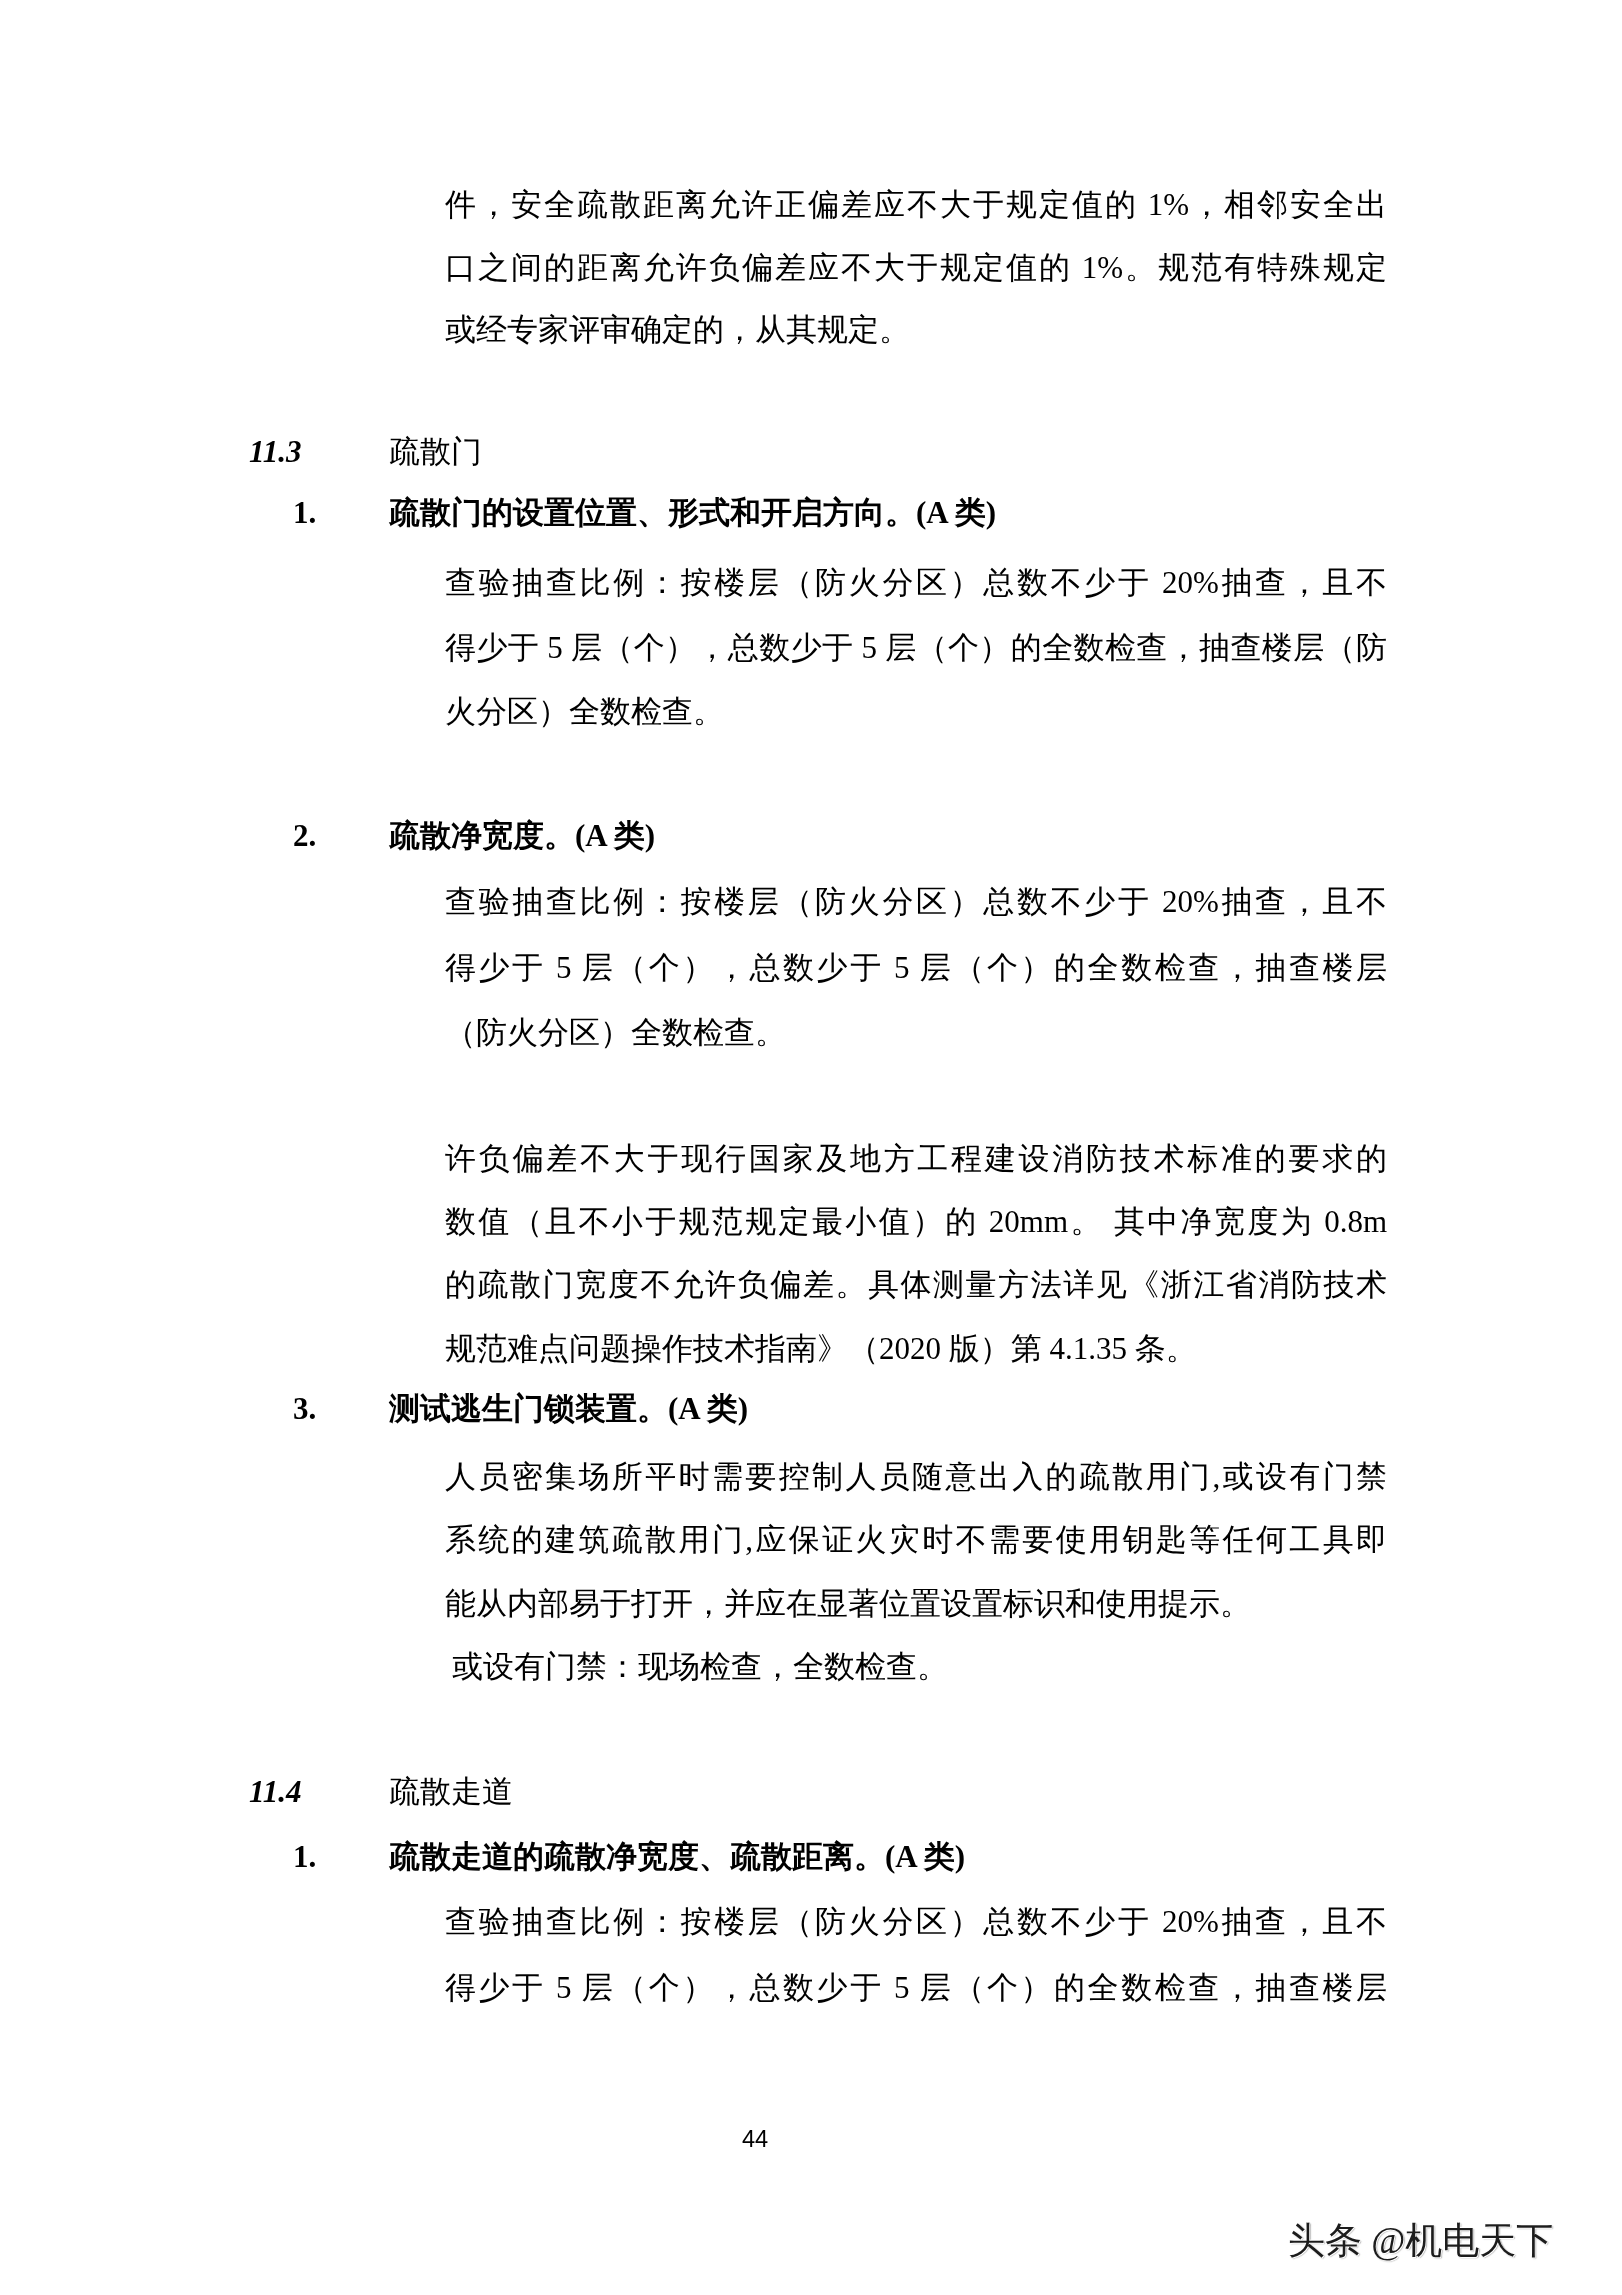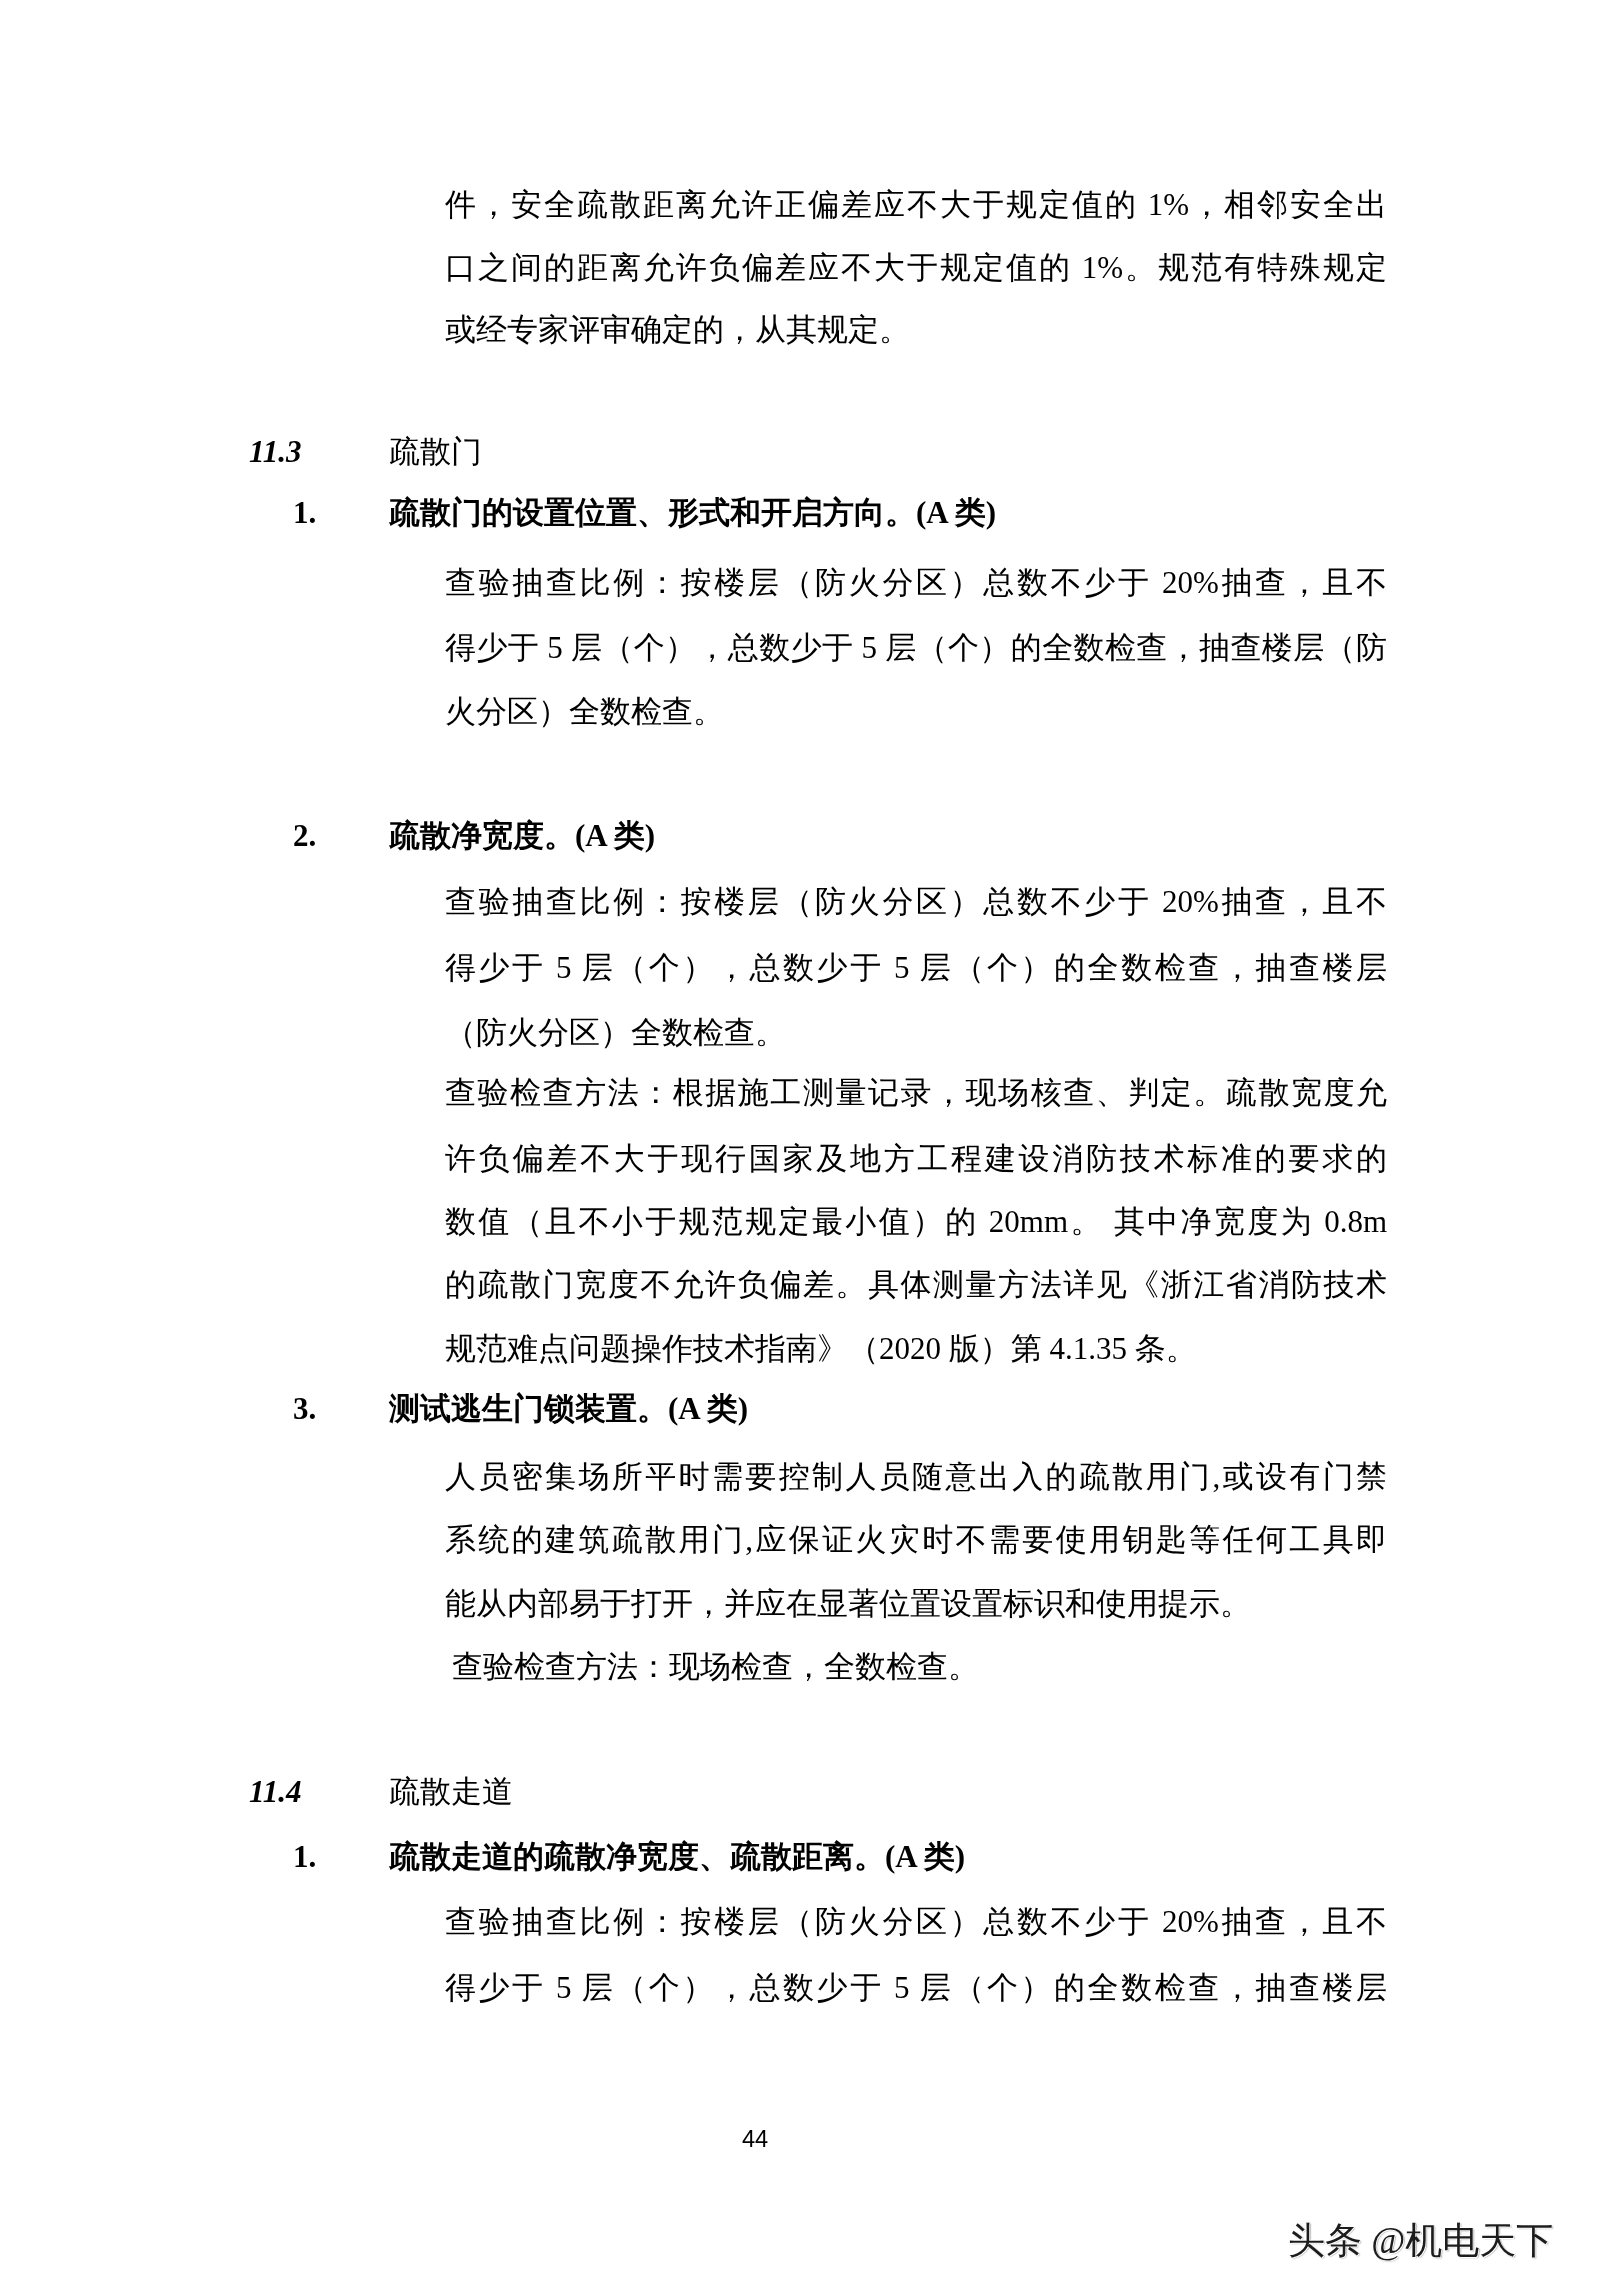--- a/index.html
+++ b/index.html
@@ -59,34 +59,33 @@
   <div class="line full" style="top:616px">得少于 5 层（个），总数少于 5 层（个）的全数检查，抽查楼层（防</div>
   <div class="line" style="top:680px">火分区）全数检查。</div>
 
   <div class="item-row" style="top:804px">
     <span class="item-num">2.</span>
     <span class="item-title"><span>疏散净宽度。</span><span class="item-class">(A 类)</span></span>
   </div>
   <div class="line full" style="top:870px">查验抽查比例：按楼层（防火分区）总数不少于  20%抽查，且不</div>
   <div class="line full" style="top:936px">得少于  5  层（个），总数少于 5  层（个）的全数检查，抽查楼层</div>
   <div class="line" style="top:1001px">（防火分区）全数检查。</div>
-  <div class="line full" style="top:1061px">查验检查方法：根据施工测量记录，现场核查、判定。疏散宽度允</div>
   <div class="line full" style="top:1127px">许负偏差不大于现行国家及地方工程建设消防技术标准的要求的</div>
   <div class="line full" style="top:1190px">数值（且不小于规范规定最小值）的 20mm。 其中净宽度为 0.8m</div>
   <div class="line full" style="top:1253px">的疏散门宽度不允许负偏差。具体测量方法详见《浙江省消防技术</div>
   <div class="line" style="top:1317px">规范难点问题操作技术指南》（2020 版）第 4.1.35 条。</div>
 
   <div class="item-row" style="top:1377px">
     <span class="item-num">3.</span>
     <span class="item-title"><span>测试逃生门锁装置。</span><span class="item-class">(A 类)</span></span>
   </div>
   <div class="line full" style="top:1445px">人员密集场所平时需要控制人员随意出入的疏散用门,或设有门禁</div>
   <div class="line full" style="top:1508px">系统的建筑疏散用门,应保证火灾时不需要使用钥匙等任何工具即</div>
   <div class="line" style="top:1572px">能从内部易于打开，并应在显著位置设置标识和使用提示。</div>
-  <div class="line indent1" style="top:1635px">查验检查方法：现场检查，全数检查。</div>
+  <div class="line indent1" style="top:1635px">或设有门禁：现场检查，全数检查。</div>
 
   <div class="sec-row" style="top:1760px">
     <span class="sec-num">11.4</span>
     <span class="sec-title">疏散走道</span>
   </div>
 
   <div class="item-row" style="top:1825px">
     <span class="item-num">1.</span>
     <span class="item-title"><span>疏散走道的疏散净宽度、疏散距离。</span><span class="item-class">(A 类)</span></span>
   </div>

